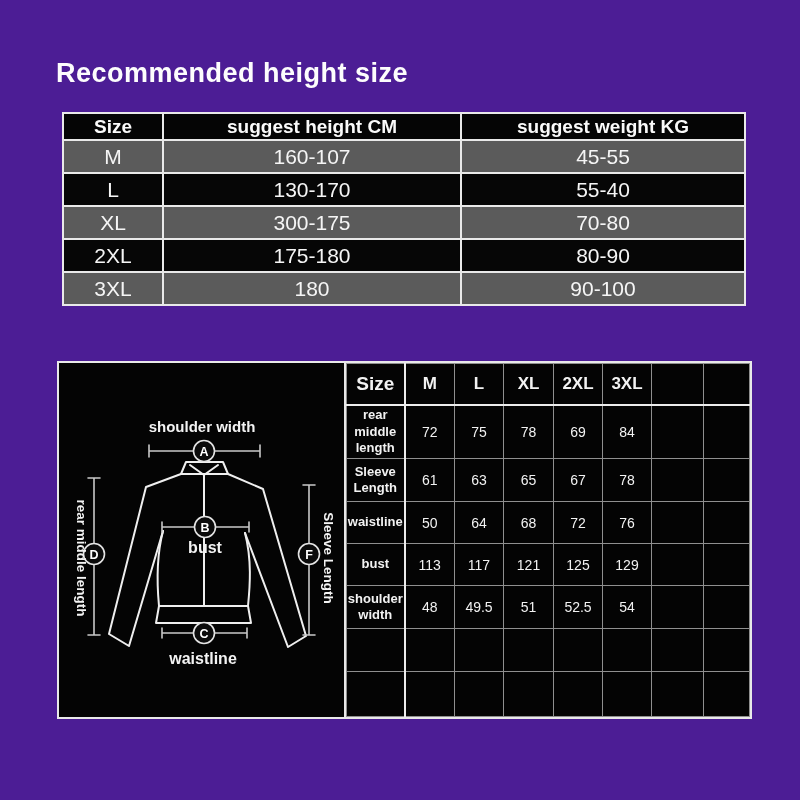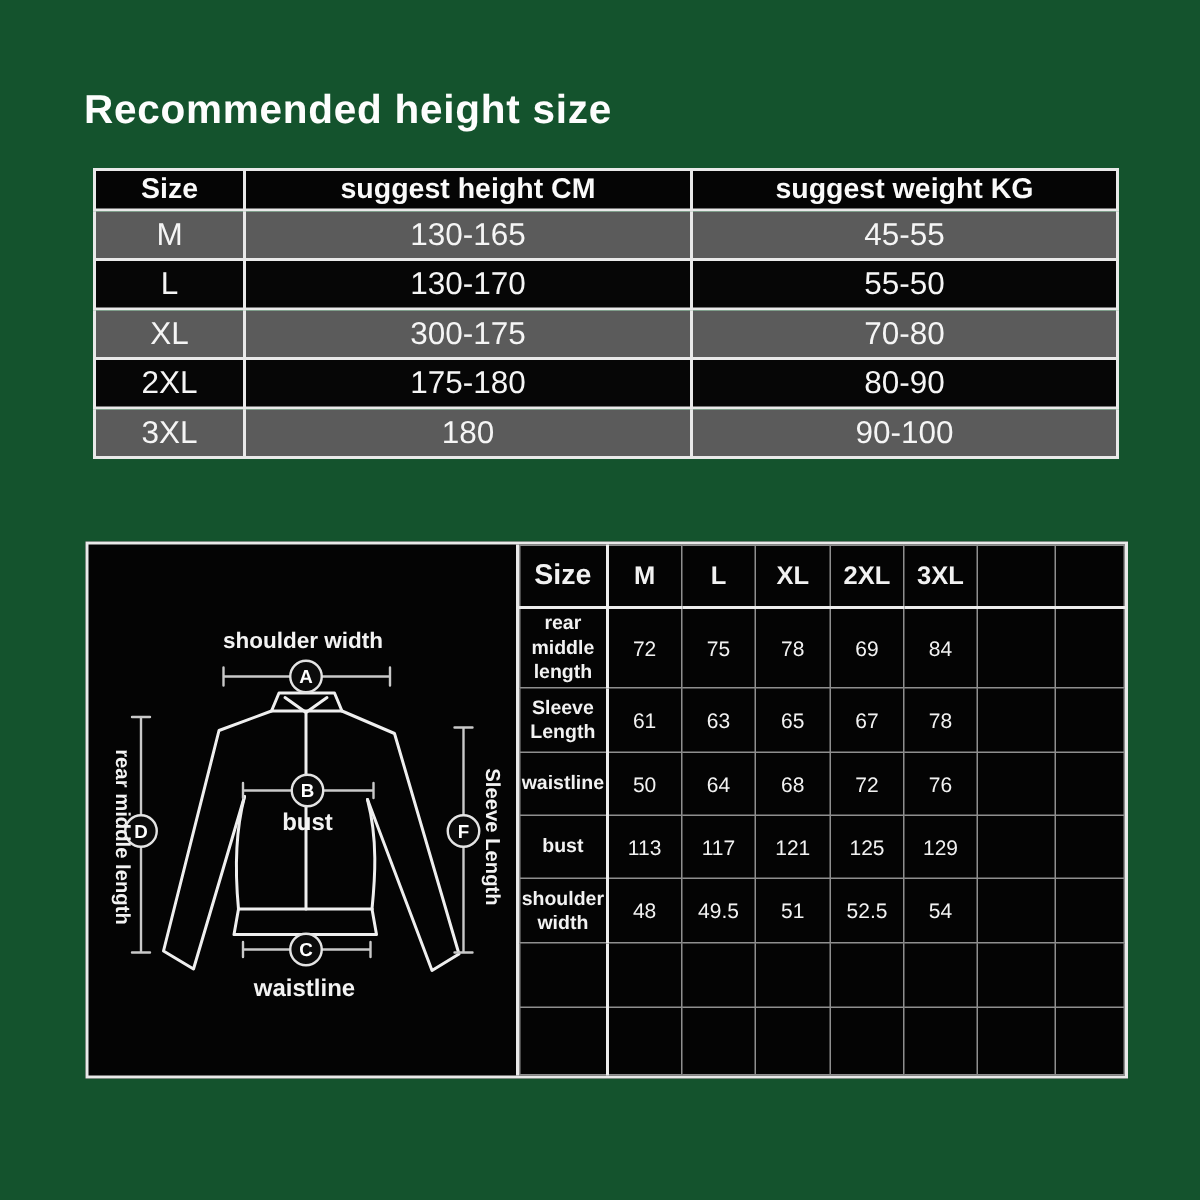--- a/index.html
+++ b/index.html
@@ -1,17 +1,17 @@
 <!DOCTYPE html>
 <html><head>
 <meta charset="utf-8">
 <style>
   html,body { margin:0; padding:0; background:#000; }
   .canvas {
-    position:relative; width:800px; height:800px; background:#14532d;
+    position:relative; width:800px; height:800px; background:#4c1d95;
     overflow:hidden; font-family:"Liberation Sans", sans-serif; color:#fff;
   }
   .title {
     position:absolute; left:56px; top:58px; margin:0;
     font-size:27px; font-weight:bold; color:#fdfdfd; letter-spacing:0.5px;
   }
 
   
   table.t1 {
     position:absolute; left:62px; top:112px; width:682px;
@@ -74,27 +74,27 @@
     <thead>
       <tr>
         <th>Size</th>
         <th>suggest height  CM</th>
         <th>suggest weight  KG</th>
       </tr>
     </thead>
     <tbody>
       <tr class="gray">
         <td>M</td>
-        <td>130-165</td>
+        <td>160-107</td>
         <td>45-55</td>
       </tr>
       <tr class="dark">
         <td>L</td>
         <td>130-170</td>
-        <td>55-50</td>
+        <td>55-40</td>
       </tr>
       <tr class="gray">
         <td>XL</td>
         <td>300-175</td>
         <td>70-80</td>
       </tr>
       <tr class="dark">
         <td>2XL</td>
         <td>175-180</td>
         <td>80-90</td>

